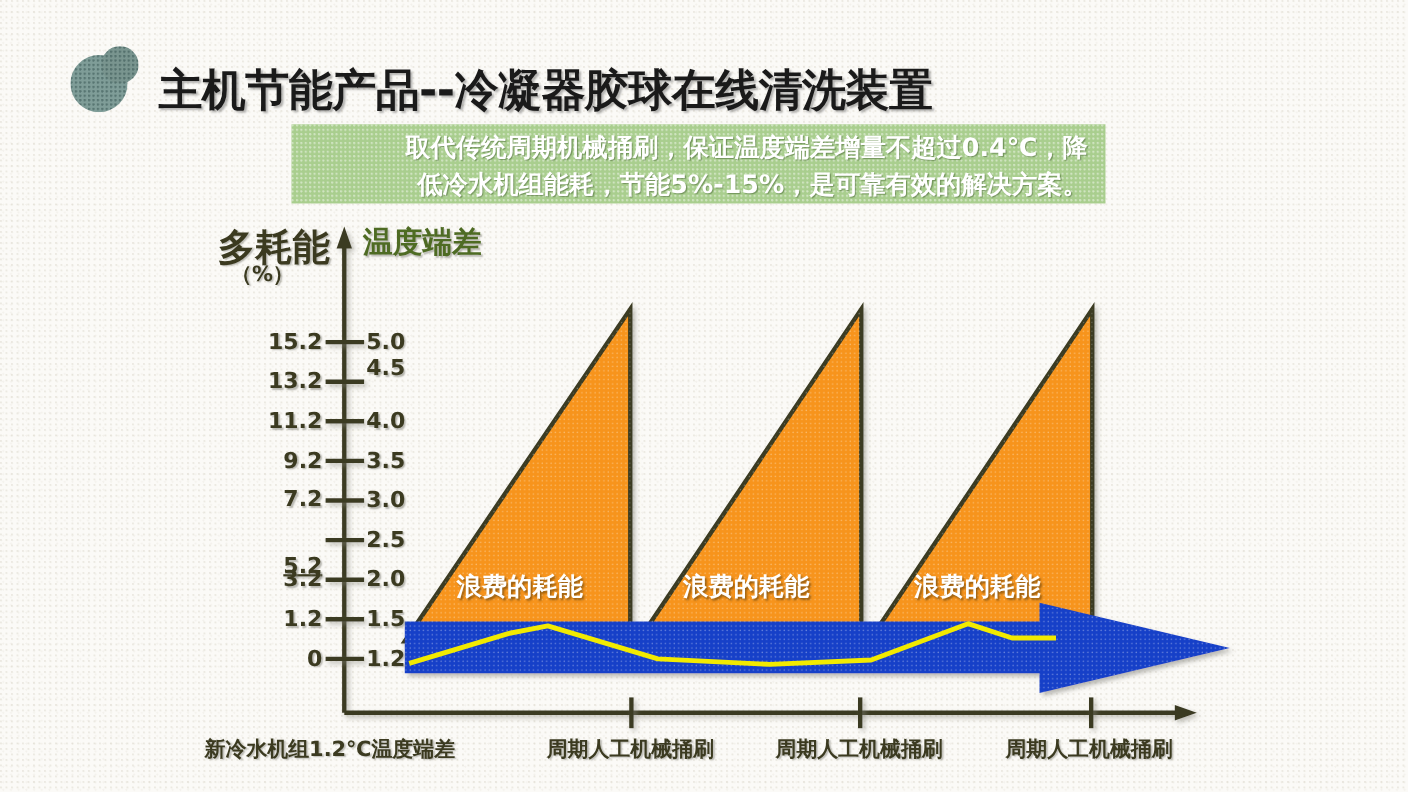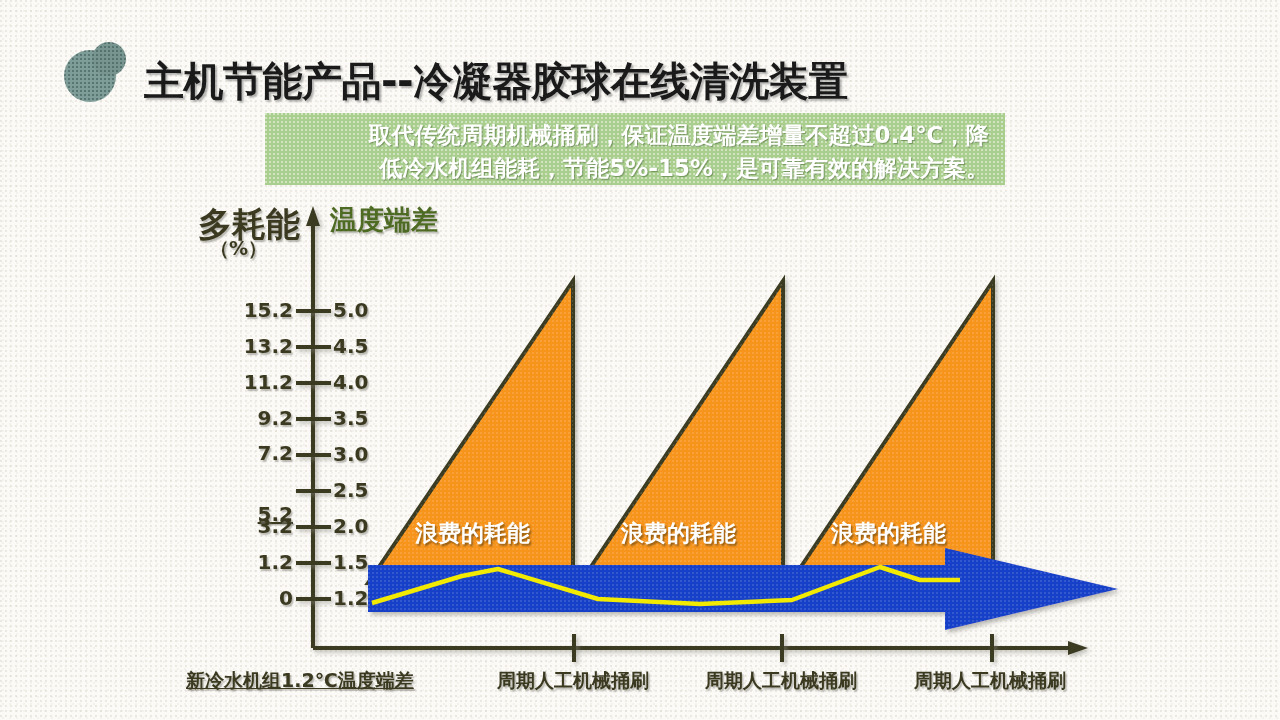--- a/index.html
+++ b/index.html
@@ -242,32 +242,32 @@
   <div class="tick-label tick-left" style="top:334px;">13.2</div>
   <div class="tick-label tick-left" style="top:370px;text-align:right;">11.2</div>
   <div class="tick-label tick-left" style="top:406px;">9.2</div>
   <div class="tick-label tick-left" style="top:441px;">7.2</div>
   <div class="tick-label tick-left" style="top:502px;text-decoration:underline;">5.2</div>
   <div class="tick-label tick-left" style="top:514px;">3.2</div>
   <div class="tick-label tick-left" style="top:550px;">1.2</div>
   <div class="tick-label tick-left" style="top:586px;">0</div>
 
   <div class="tick-label tick-right" style="top:298px;">5.0</div>
-  <div class="tick-label tick-right" style="top:334px;">4.5</div>
+  <div class="tick-label tick-right" style="top:322px;">4.5</div>
   <div class="tick-label tick-right" style="top:370px;">4.0</div>
   <div class="tick-label tick-right" style="top:406px;">3.5</div>
   <div class="tick-label tick-right" style="top:442px;">3.0</div>
   <div class="tick-label tick-right" style="top:478px;">2.5</div>
   <div class="tick-label tick-right" style="top:514px;">2.0</div>
   <div class="tick-label tick-right" style="top:550px;">1.5</div>
   <div class="tick-label tick-right" style="top:586px;">1.2</div>
 
   <div class="waste-label" style="left:415px; top:518px;">浪费的耗能</div>
   <div class="waste-label" style="left:621px; top:518px;">浪费的耗能</div>
   <div class="waste-label" style="left:831px; top:518px;">浪费的耗能</div>
 
 
-  <div class="xlabel" style="left:186px; top:668px;text-decoration:underline;">新冷水机组1.2℃温度端差</div>
+  <div class="xlabel" style="left:186px; top:668px;">新冷水机组1.2℃温度端差</div>
   <div class="xlabel" style="left:497px; top:668px;">周期人工机械捅刷</div>
   <div class="xlabel" style="left:705px; top:668px;">周期人工机械捅刷</div>
   <div class="xlabel" style="left:914px; top:668px;">周期人工机械捅刷</div>
 
 </div>
 
 </body></html>

